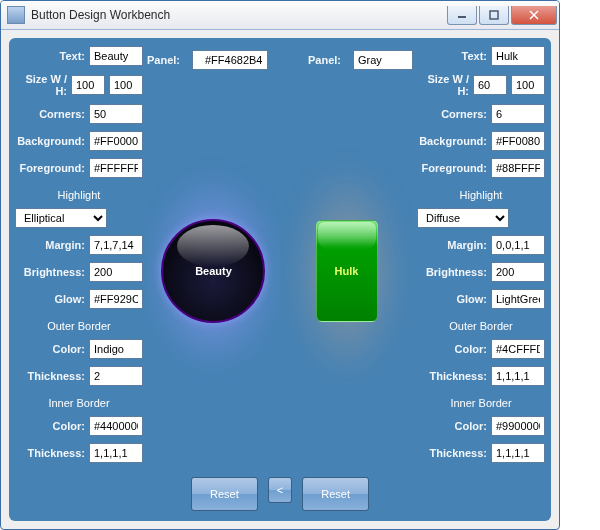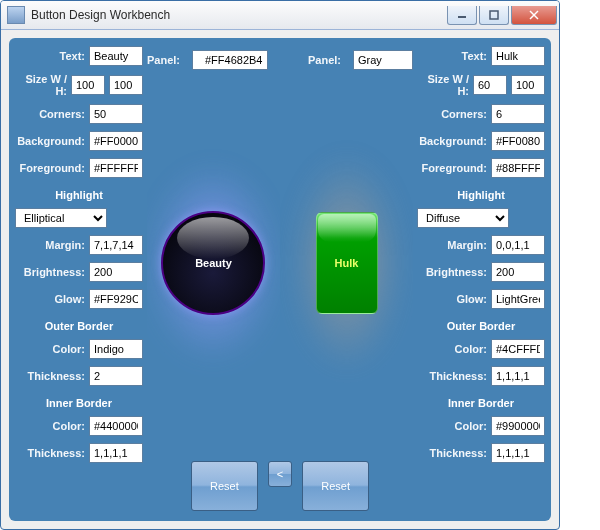--- a/index.html
+++ b/index.html
@@ -11,34 +11,34 @@
   .win-btn{width:28px;height:18px;margin-left:2px;border:1px solid #7a93b2;border-top:none;border-radius:0 0 3px 3px;background:linear-gradient(to bottom,#eef3fa,#cfe0f3);display:flex;align-items:center;justify-content:center;color:#4a5a70;font-weight:bold;}
   .win-close{width:44px;background:linear-gradient(to bottom,#e89b92,#d3533e);color:#fff;}
   .body{flex:1;padding:8px;box-sizing:border-box;}
   .panel{width:100%;height:100%;background:#4682b4;border-radius:6px;display:flex;box-sizing:border-box;padding:8px 6px;gap:4px;}
   .col-form{width:140px;display:flex;flex-direction:column;gap:7px;}
   .center{flex:1;display:flex;flex-direction:column;position:relative;}
   .row{display:flex;align-items:center;gap:4px;}
   .lbl{flex:1;text-align:right;color:#f2f6fa;font-weight:bold;}
   .inp{height:20px;background:#fff;color:#000;border:1px solid #5b7ea0;font-family:inherit;font-size:11px;padding:0 4px;box-sizing:border-box;}
   .w54{width:54px;} .w36{width:34px;}
-  .sect{text-align:center;color:#fff;font-weight:bold;margin:4px 0 0 0;}
+  .sect{text-align:center;color:#fff;font-weight:normal;margin:4px 0 0 0;}
   .combo{height:20px;background:#fff;color:#000;border:1px solid #5b7ea0;font-family:inherit;font-size:11px;padding:0 4px;box-sizing:border-box;width:92px;}
   .center-row{display:flex;gap:12px;justify-content:center;align-items:center;margin-top:4px;}
   .preview-wrap{flex:1;display:flex;gap:0;position:relative;}
   .preview-half{flex:1;display:flex;align-items:center;justify-content:center;position:relative;overflow:hidden;}
   .glow-back{position:absolute;border-radius:50%;filter:blur(14px);opacity:0.9;}
   .glow-back.left{width:130px;height:200px;background:radial-gradient(ellipse,#929cfc 0%,rgba(146,156,252,0)70%);}
   .glow-back.right{width:110px;height:220px;background:radial-gradient(ellipse,#9a9a9a 0%,rgba(150,150,150,0)70%);}
   .btn-beauty{width:100px;height:100px;border-radius:50%;position:relative;background:radial-gradient(circle at 50% 60%,#1a1a3a,#000);border:2px solid #4b0082;box-shadow:0 0 10px rgba(146,156,252,0.8);display:flex;align-items:center;justify-content:center;color:#fff;font-weight:bold;font-size:11px;}
   .btn-beauty::before{content:"";position:absolute;top:4px;left:14px;right:14px;height:42px;border-radius:50%;background:linear-gradient(to bottom,rgba(255,255,255,0.6),rgba(255,255,255,0));}
   .btn-hulk{width:60px;height:100px;border-radius:6px;background:linear-gradient(to bottom,#74e874 0%,#00a000 25%,#008000 100%);border:1px solid rgba(255,255,255,0.3);position:relative;display:flex;align-items:center;justify-content:center;color:#eaff6a;font-weight:bold;font-size:11px;}
   .btn-hulk::before{content:"";position:absolute;top:1px;left:1px;right:1px;height:28px;border-radius:6px 6px 12px 12px;background:linear-gradient(to bottom,rgba(255,255,255,0.5),rgba(255,255,255,0));}
   .bottom-btns{display:flex;gap:10px;justify-content:center;padding:6px 0 2px 0;}
-  .act-btn{height:24px;border:1px solid #3a5f85;border-radius:3px;background:linear-gradient(to bottom,#b0c8e6 0%,#8fb4dd 48%,#6f9fd0 52%,#88b0da 100%);color:#fff;font-family:inherit;font-size:11px;padding:12px 18px;display:flex;align-items:center;justify-content:center;}
+  .act-btn{height:24px;border:1px solid #3a5f85;border-radius:3px;background:linear-gradient(to bottom,#b0c8e6 0%,#8fb4dd 48%,#6f9fd0 52%,#88b0da 100%);color:#fff;font-family:inherit;font-size:11px;padding:4px 18px;display:flex;align-items:center;justify-content:center;}
   .act-small{padding:0 8px;}
 </style>
 </head>
 <body>
 
 <div class="window">
   <div class="titlebar">
     <div class="title-icon"></div>
     <div class="title-text">Button Design Workbench</div>
     <div class="win-btns">

